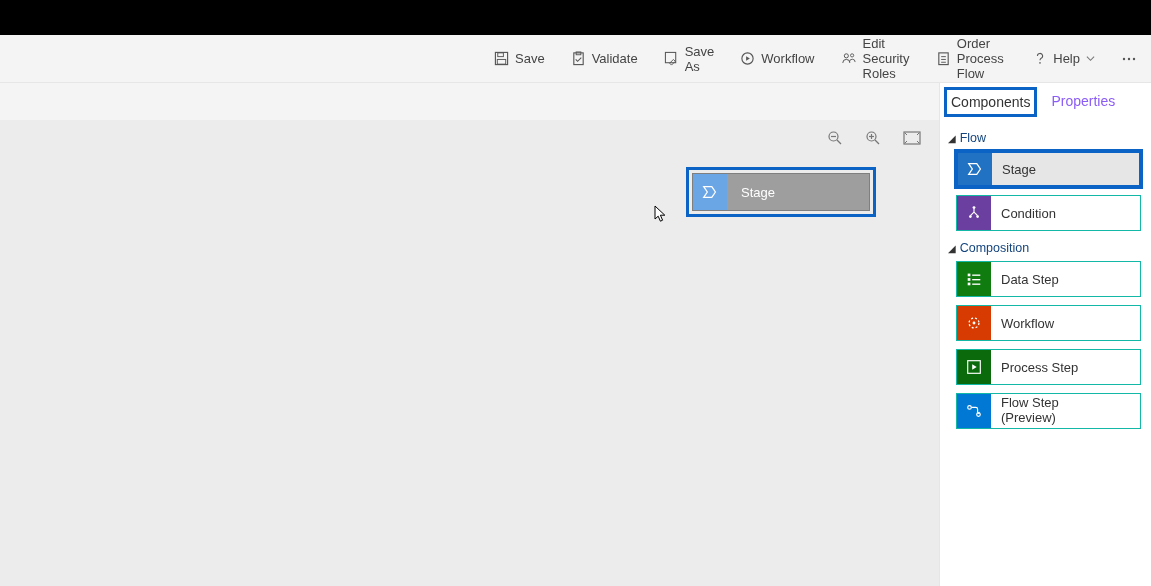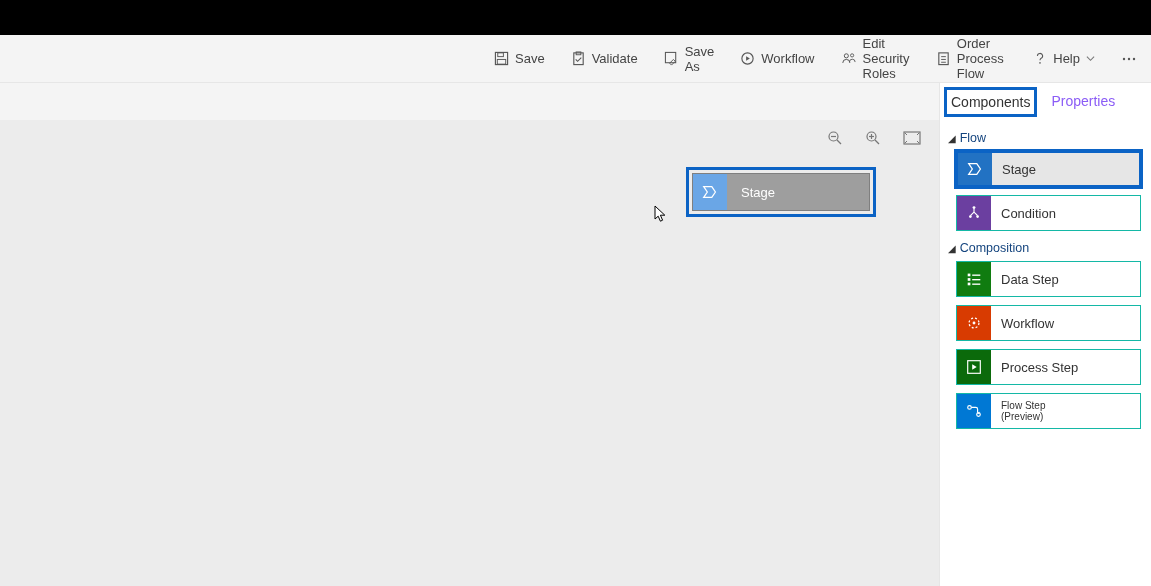--- a/index.html
+++ b/index.html
@@ -137,21 +137,21 @@
     cursor: grab;
   }
   .comp-item .ic {
     width: 34px;
     height: 100%;
     display:flex;
     align-items:center;
     justify-content:center;
   }
   .comp-item .lbl { padding-left: 10px; font-size: 13px; color:#333; }
-  .comp-item .lbl.two { line-height: 1.15; font-size:10px; }
+  .comp-item .lbl.two { line-height: 1.15; font-size:13px; }
 
   .comp-item.highlight {
     border: 2px solid #0b63c5;
     background: #e6e6e6;
     box-shadow: 0 0 0 2px #0b63c5;
   }
 
   .ic-blue   { background:#2272c3; }
   .ic-purple { background:#6b3fa0; }
   .ic-green  { background:#107c10; }

